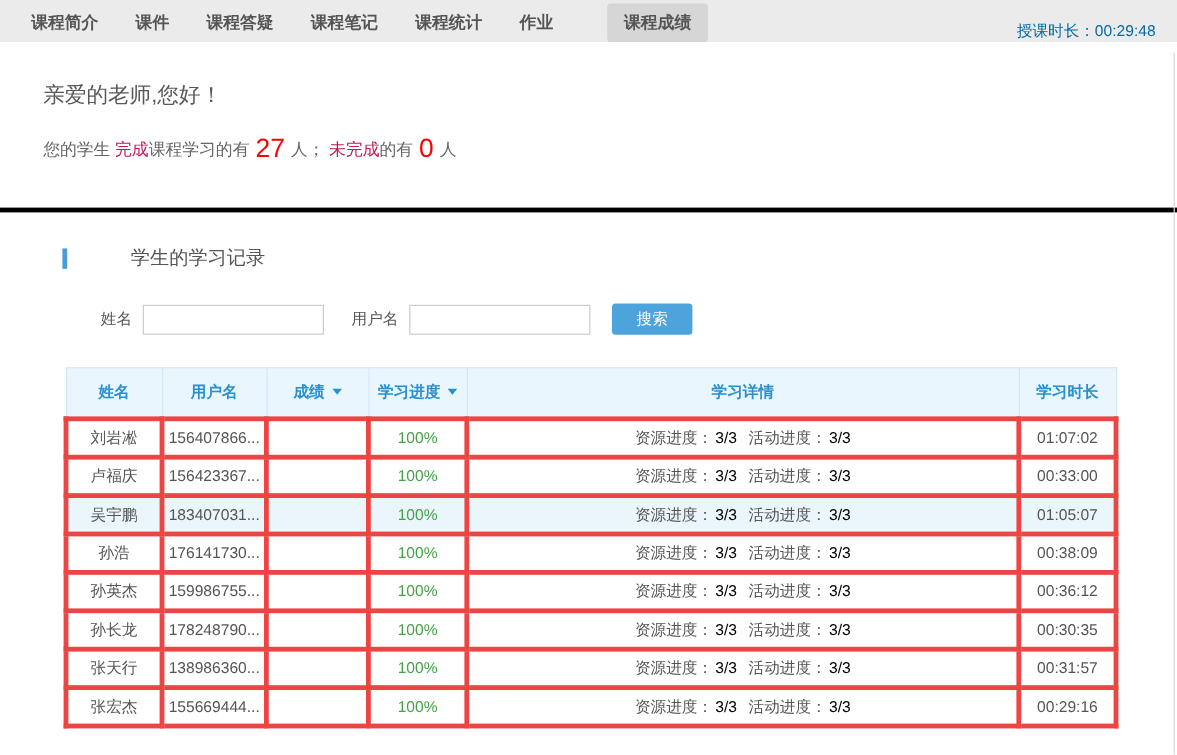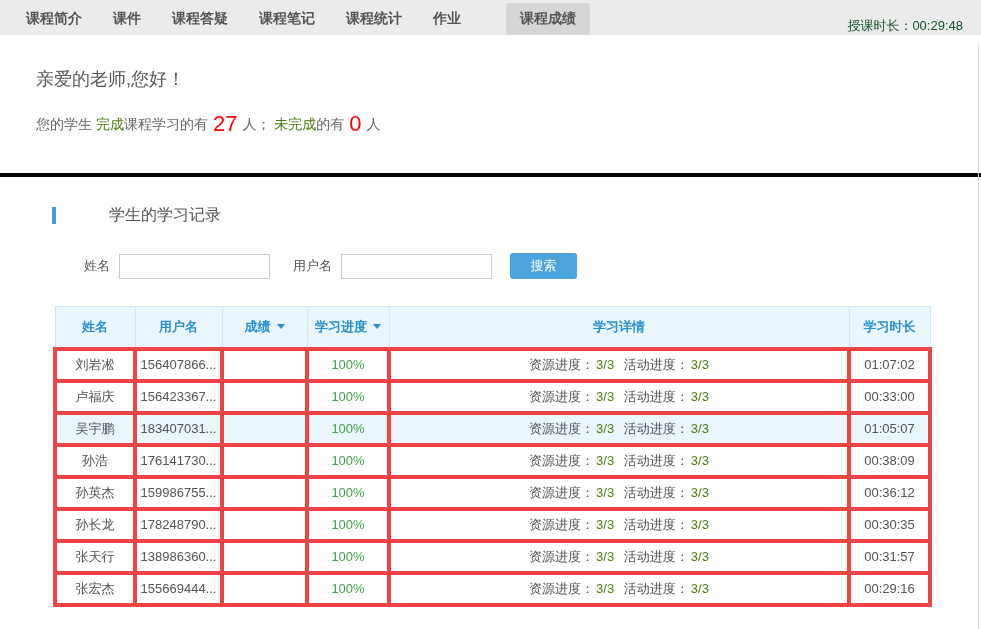--- a/index.html
+++ b/index.html
@@ -14,26 +14,26 @@
     height: 35px; background: #ebebeb;
     display: flex; align-items: flex-end;
     padding: 0 12px;
   }
   .tab {
     padding: 7px 14px; margin-right: 3px;
     font-size: 14px; font-weight: bold; color: #555;
     cursor: pointer; border-radius: 3px; white-space: nowrap;
   }
   .tab.active { background: #d6d6d6; margin-left: 28px; }
-  .nav-duration { margin-left: auto; font-size: 13px; color: #14532d; padding-right: 6px; white-space: nowrap; }
+  .nav-duration { margin-left: auto; font-size: 13px; color: #0369a1; padding-right: 6px; white-space: nowrap; }
   
   .greeting { padding: 32px 0 36px 36px; border-bottom: 4px solid #000000; }
   .greeting-title { font-size: 18px; font-weight: normal; color: #595959; margin-bottom: 20px; }
   .summary { font-size: 14px; color: #666; }
-  .summary .link { color: #4d7c0f; cursor: pointer; text-align: center; }
+  .summary .link { color: #be185d; cursor: pointer; text-align: center; }
   .summary .count { color: #ff0000; font-size: 22px; margin: 0 5px; vertical-align: -2px; }
   
   .section-title { margin: 28px 0 0 52px; display: flex; align-items: center; font-size: 16px; color: #555; gap: 44px; }
   .section-bar { display: inline-block; width: 4px; height: 17px; background: #4a9cd6; margin-right: 9px; }
   
   .search-row { margin: 27px 0 0 84px; display: flex; align-items: center; font-size: 13px; color: #555; }
   .search-row label { white-space: nowrap; }
   .search-input { width: 151px; height: 25px; border: 1px solid #ccc; margin-left: 9px; padding: 0 6px; font-size: 13px; outline: none; }
   .lbl-username { margin-left: 23px; }
   .search-btn {
@@ -52,21 +52,21 @@
     font-weight: bold; border: 1px solid #cde8f6; font-size: 13px;
   }
   .records td { height: 32px; border: 4px solid #ef4444; overflow: hidden; white-space: nowrap; }
   .records tr.hl td { background: #eaf5fc; }
   .caret-down {
     display: inline-block; width: 0; height: 0;
     border-left: 4px solid transparent; border-right: 4px solid transparent;
     border-top: 5px solid #2a90d0; margin-left: 6px; vertical-align: 2px;
   }
   .green { color: #44a348; }
-  .detail-link { color: #4d7c0f; cursor: pointer; margin-left: 2px; }
+  .detail-link { color: #000000; cursor: pointer; margin-left: 2px; }
   .detail-label-activity { margin-left: 6px; }
   
   .right-edge { position: absolute; top: 44px; bottom: 0; right: 2px; width: 1px; background: #d9d9d9; }
 </style>
 </head>
 <body>
 
 <div class="topnav">
   <div class="tab">课程简介</div>
   <div class="tab">课件</div>

